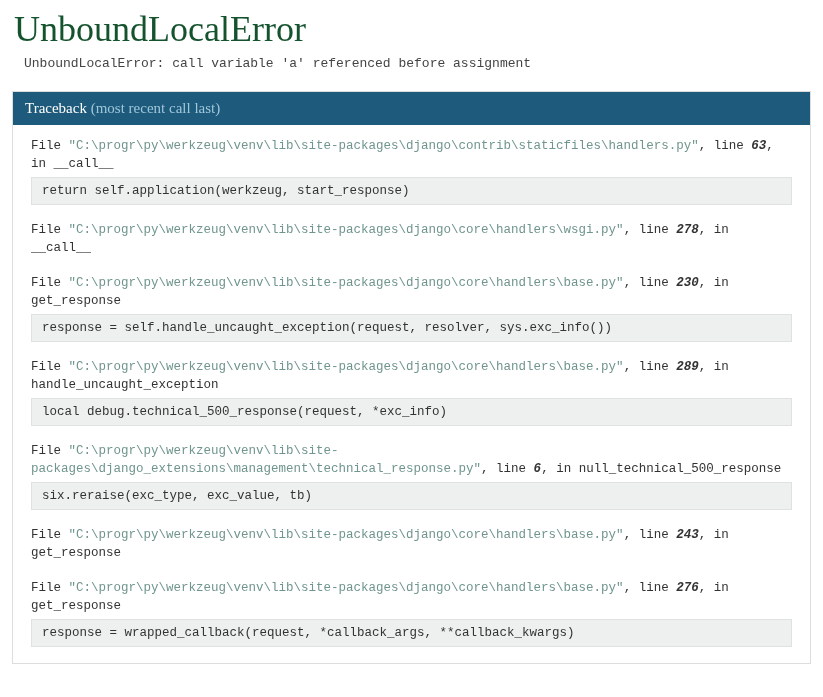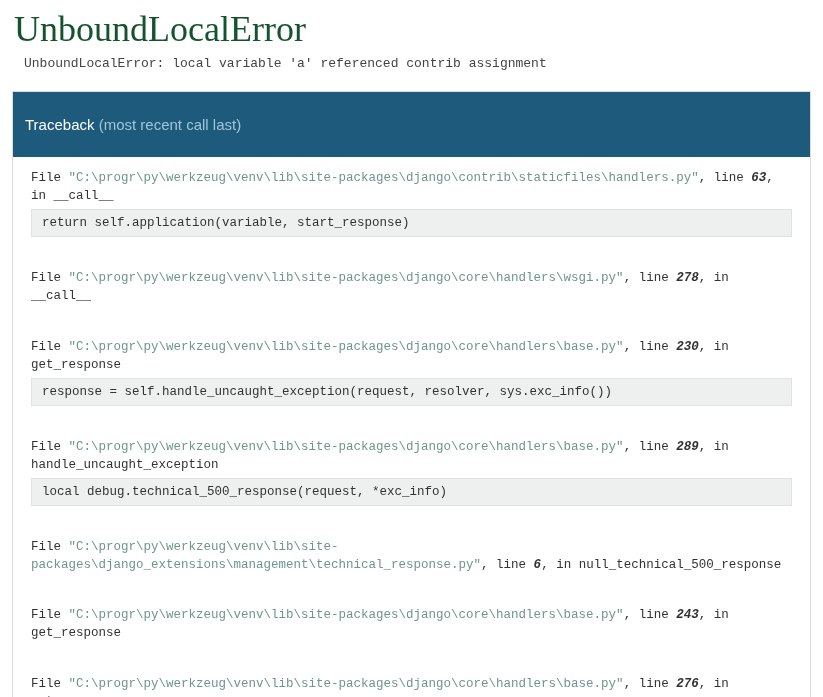--- a/index.html
+++ b/index.html
@@ -24,32 +24,32 @@
       color: #444;
     }
     .traceback-box {
       margin: 0 12px;
       border: 1px solid #ddd;
       background: #fff;
     }
     .traceback-header {
       background: #1e5a7b;
       color: #fff;
-      font-family: Liberation Sans, sans-serif;
+      font-family: Liberation Serif, serif;
       font-size: 15px;
-      padding: 24px 12px;
+      padding: 8px 12px;
     }
     .traceback-header .recent {
       color: #9fc6da;
     }
     .frames {
       padding: 12px 18px 0;
     }
     .frame {
-      margin-bottom: 32px;
+      margin-bottom: 16px;
     }
     .frame-line {
       font-family: Consolas, 'Courier New', monospace;
       font-size: 12.5px;
       color: #3a3a3a;
       line-height: 1.45;
       margin-bottom: 4px;
     }
     .frame-line .path { color: #6f958c; }
     .frame-line .lineno { font-style: italic; font-weight: bold; color: #333; }
@@ -62,45 +62,46 @@
       font-family: Consolas, 'Courier New', monospace;
       font-size: 12.5px;
       color: #333;
       position: relative;
     }
   </style>
 </head>
 <body>
 
 <h1>UnboundLocalError</h1>
-<div class="summary">UnboundLocalError: local variable 'a' referenced contrib assignment</div>
+<div class="summary">UnboundLocalError: call variable 'a' referenced before assignment</div>
 
 <div class="traceback-box">
   <div class="traceback-header">
     <span>Traceback</span>
     <span class="recent">(most recent call last)</span>
   </div>
   <div class="frames" id="frames">
       <div class="frame">
         <div class="frame-line"><span class="file-label">File</span> <span class="path">"C:\progr\py\werkzeug\venv\lib\site-packages\django\contrib\staticfiles\handlers.py"</span><span class="line-label">, line</span> <span class="lineno">63</span><span class="in-label">, in</span> <span class="func">__call__</span></div>
-        <div class="codebox"><span>return self.application(variable, start_response)</span></div>
+        <div class="codebox"><span>return self.application(werkzeug, start_response)</span></div>
       </div>
       <div class="frame">
         <div class="frame-line"><span class="file-label">File</span> <span class="path">"C:\progr\py\werkzeug\venv\lib\site-packages\django\core\handlers\wsgi.py"</span><span class="line-label">, line</span> <span class="lineno">278</span><span class="in-label">, in</span> <span class="func">__call__</span></div>
       </div>
       <div class="frame">
         <div class="frame-line"><span class="file-label">File</span> <span class="path">"C:\progr\py\werkzeug\venv\lib\site-packages\django\core\handlers\base.py"</span><span class="line-label">, line</span> <span class="lineno">230</span><span class="in-label">, in</span> <span class="func">get_response</span></div>
         <div class="codebox"><span>response = self.handle_uncaught_exception(request, resolver, sys.exc_info())</span></div>
       </div>
       <div class="frame">
         <div class="frame-line"><span class="file-label">File</span> <span class="path">"C:\progr\py\werkzeug\venv\lib\site-packages\django\core\handlers\base.py"</span><span class="line-label">, line</span> <span class="lineno">289</span><span class="in-label">, in</span> <span class="func">handle_uncaught_exception</span></div>
         <div class="codebox"><span>local debug.technical_500_response(request, *exc_info)</span></div>
       </div>
       <div class="frame">
         <div class="frame-line"><span class="file-label">File</span> <span class="path">"C:\progr\py\werkzeug\venv\lib\site-packages\django_extensions\management\technical_response.py"</span><span class="line-label">, line</span> <span class="lineno">6</span><span class="in-label">, in</span> <span class="func">null_technical_500_response</span></div>
+        <div class="codebox"><span>six.reraise(exc_type, exc_value, tb)</span></div>
       </div>
       <div class="frame">
         <div class="frame-line"><span class="file-label">File</span> <span class="path">"C:\progr\py\werkzeug\venv\lib\site-packages\django\core\handlers\base.py"</span><span class="line-label">, line</span> <span class="lineno">243</span><span class="in-label">, in</span> <span class="func">get_response</span></div>
       </div>
       <div class="frame">
         <div class="frame-line"><span class="file-label">File</span> <span class="path">"C:\progr\py\werkzeug\venv\lib\site-packages\django\core\handlers\base.py"</span><span class="line-label">, line</span> <span class="lineno">276</span><span class="in-label">, in</span> <span class="func">get_response</span></div>
         <div class="codebox"><span>response = wrapped_callback(request, *callback_args, **callback_kwargs)</span></div>
       </div>
     </div>
 

